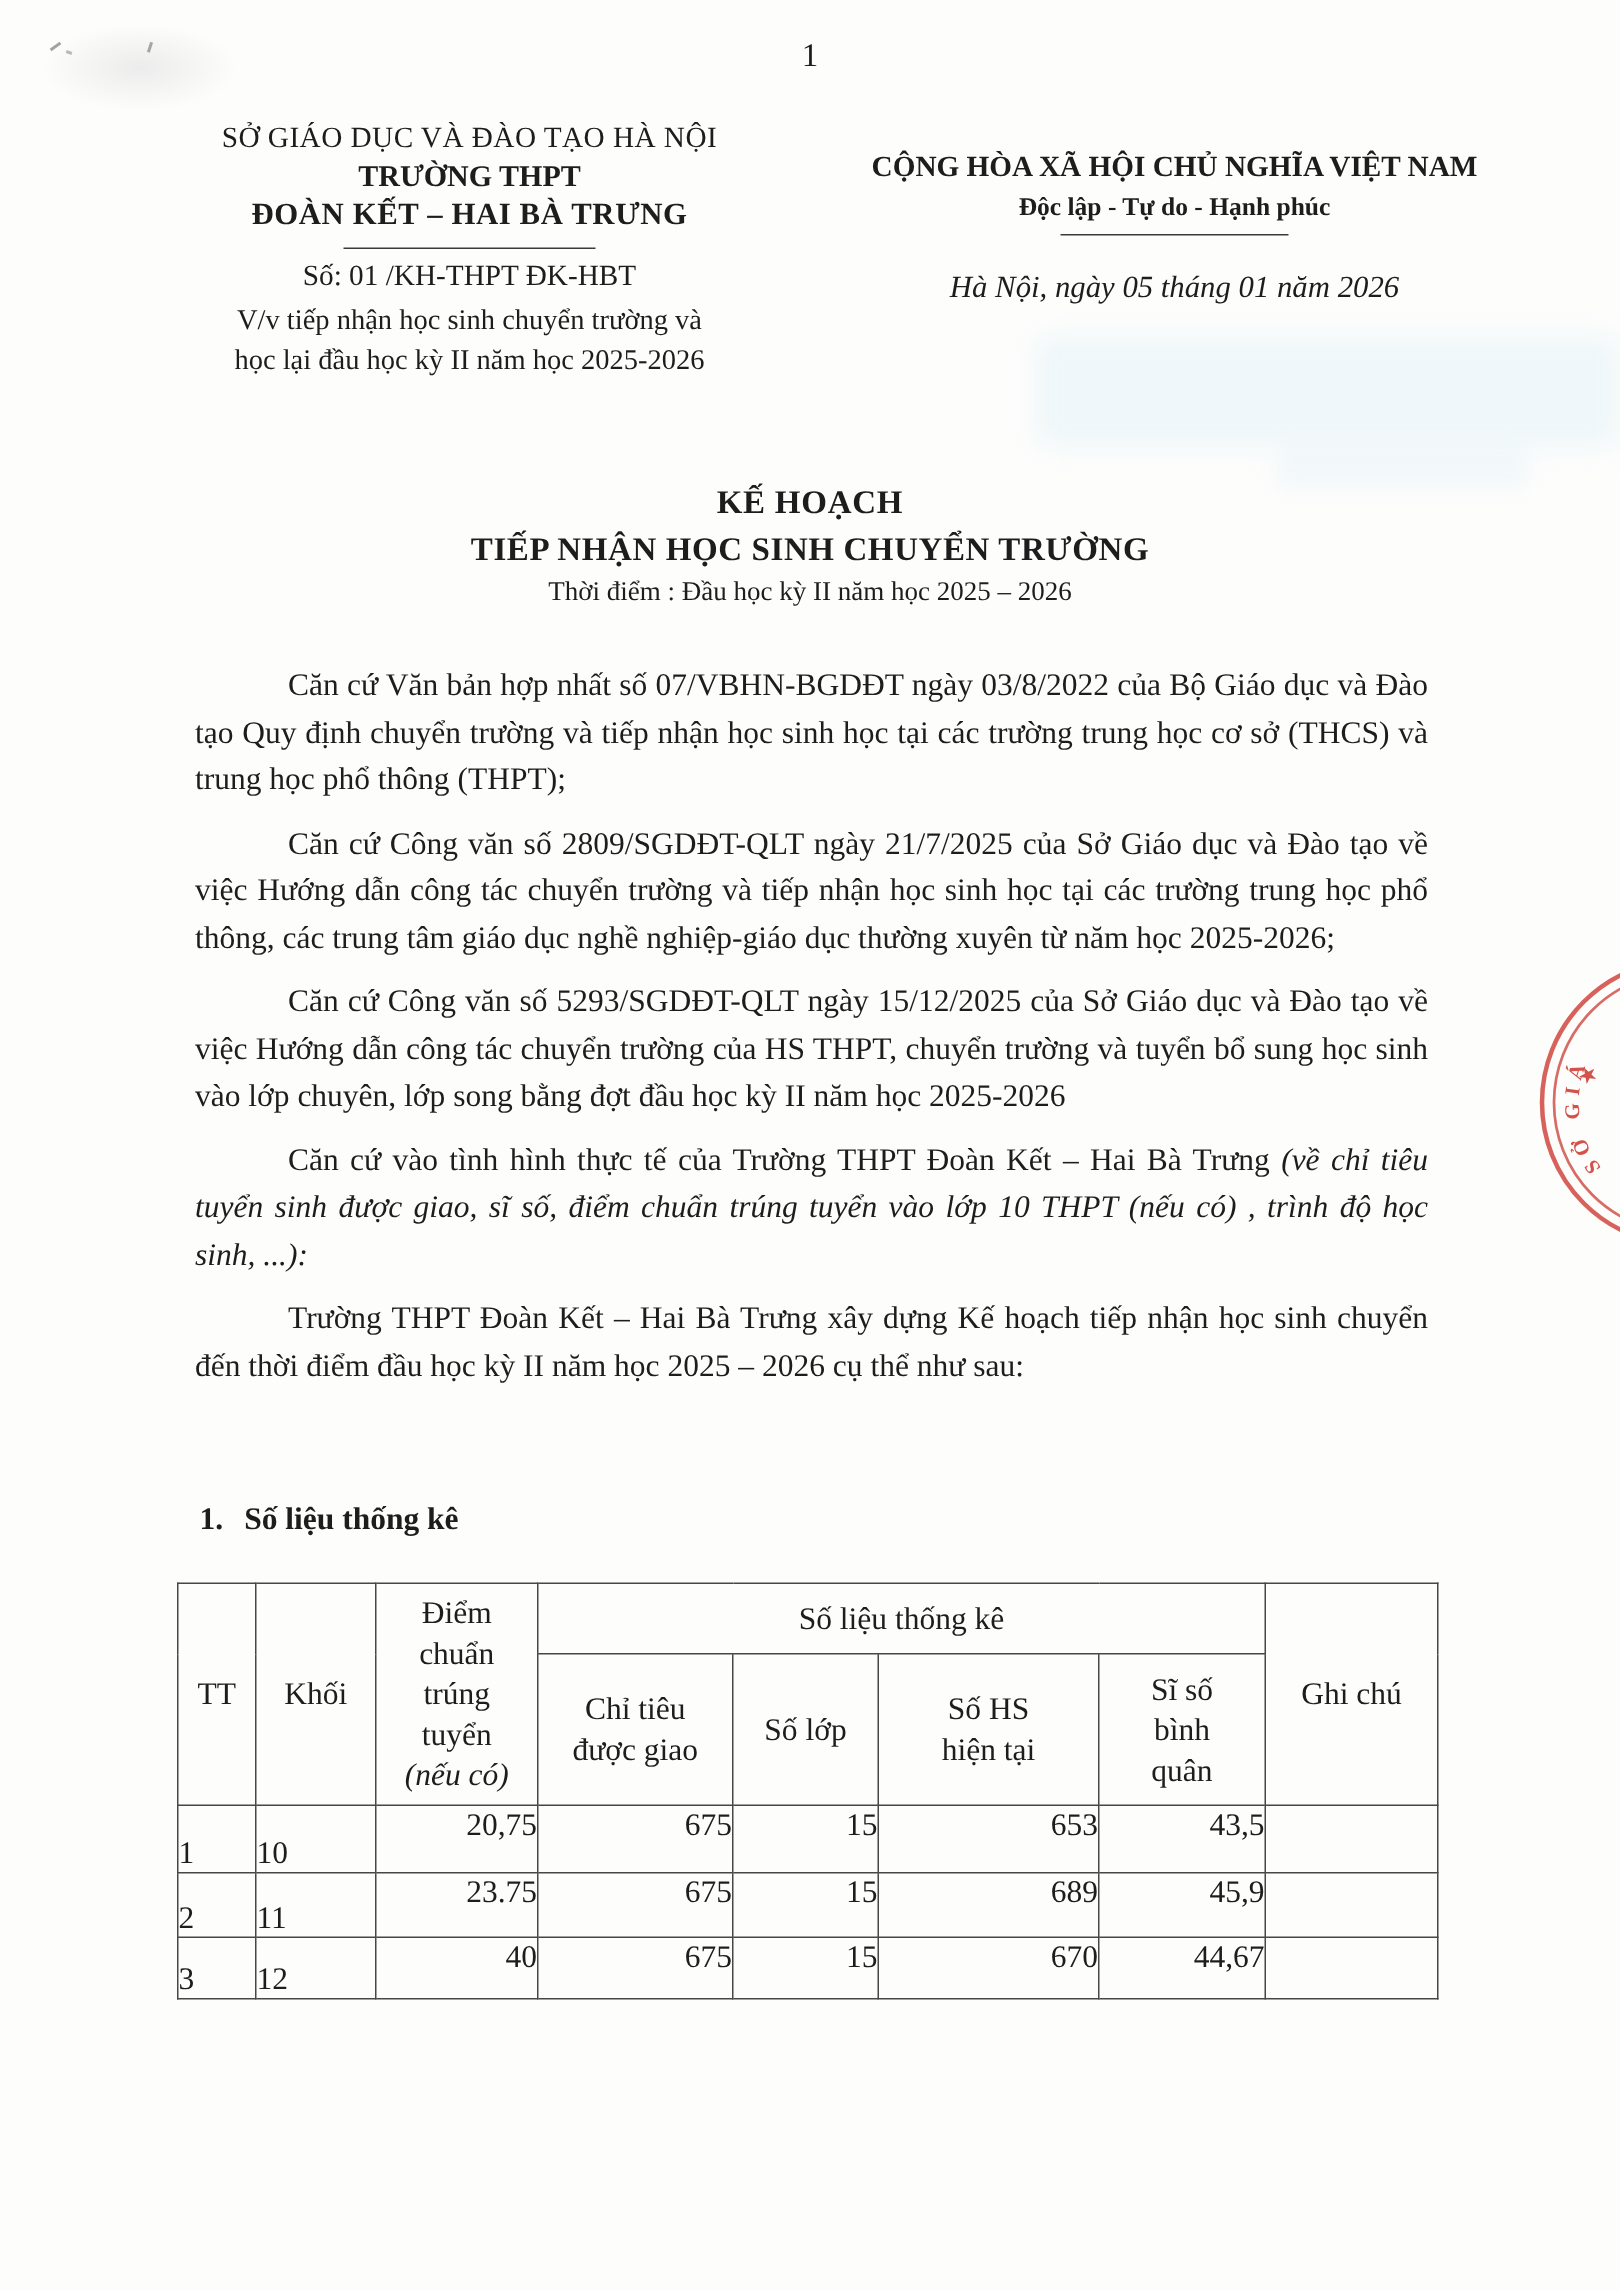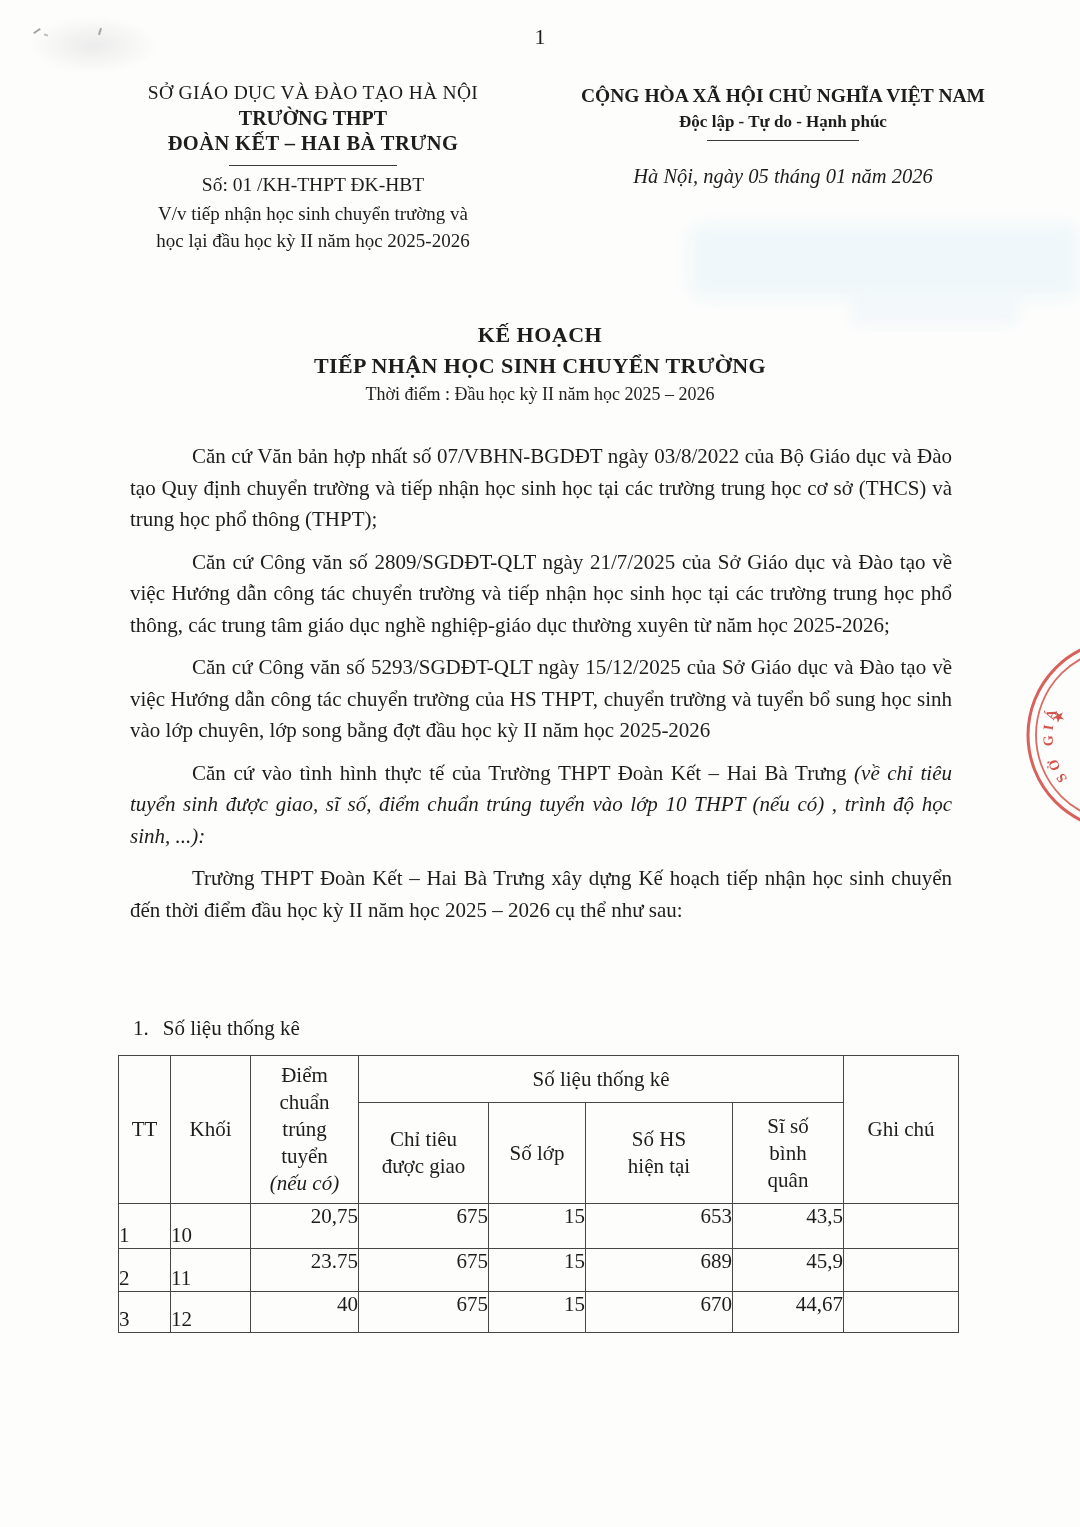--- a/index.html
+++ b/index.html
@@ -11,34 +11,34 @@
   .page-number { position:absolute; top:24px; left:0; width:1080px; text-align:center; font-size:22px; }
   
   .hdr-left { position:absolute; left:108px; top:82px; width:410px; text-align:center; }
   .hdr-left .l1 { font-size:19.5px; letter-spacing:.3px; }
   .hdr-left .l2 { font-size:20px; font-weight:bold; margin-top:3px; }
   .hdr-left .l3 { font-size:20.5px; font-weight:bold; margin-top:2px; letter-spacing:.4px; }
   .hdr-rule { width:168px; border:0; border-top:1.6px solid #3a3a3a; margin:10px auto 8px auto; }
   .hdr-left .num { font-size:19.5px; margin-top:6px; }
   .hdr-left .sub { font-size:19px; margin-top:4px; line-height:27px; }
   .hdr-right { position:absolute; left:548px; top:85px; width:470px; text-align:center; }
-  .hdr-right .c1 { font-size:19.5px; font-weight:bold; }
+  .hdr-right .c1 { font-size:19.5px; font-weight:bold;margin-top:16px; }
   .hdr-right .c2 { font-size:17px; font-weight:bold; margin-top:5px; }
   .hdr-right .rule { width:152px; border:0; border-top:1.7px solid #3a3a3a; margin:8px auto 0 auto; }
   .hdr-right .date { font-size:20.5px; font-style:italic; margin-top:24px; }
   
   .doc-title { position:absolute; left:0; top:322px; width:1080px; text-align:center; }
   .doc-title .t1 { font-size:22px; font-weight:bold; letter-spacing:.5px; }
   .doc-title .t2 { font-size:22px; font-weight:bold; margin-top:5px; letter-spacing:.4px; }
   .doc-title .t3 { font-size:18px; margin-top:5px; }
   
   .body-text { position:absolute; left:130px; top:441px; width:822px; }
   .body-text p { margin:0 0 11px 0; font-size:21px; line-height:31.5px; text-align:justify; text-indent:62px; }
   .it { font-style:italic; }
-  .sec-heading { position:absolute; left:133px; top:1000px; font-size:21px; font-weight:normal;margin-top:16px; }
+  .sec-heading { position:absolute; left:133px; top:1000px; font-size:21px; font-weight:bold; }
   .sec-heading .no { margin-right:14px; }
   
   .stats-table-wrap { position:absolute; left:118px; top:1055px; }
   table.stats { border-collapse:collapse; table-layout:fixed; width:840px; }
   table.stats th, table.stats td {
     border:1.5px solid #474747; font-weight:normal; font-size:21px; padding:0; overflow:hidden;
   }
   table.stats th { line-height:27px; }
   .h-span { height:46px; }
   .h-sub { height:100px; vertical-align:middle; }

